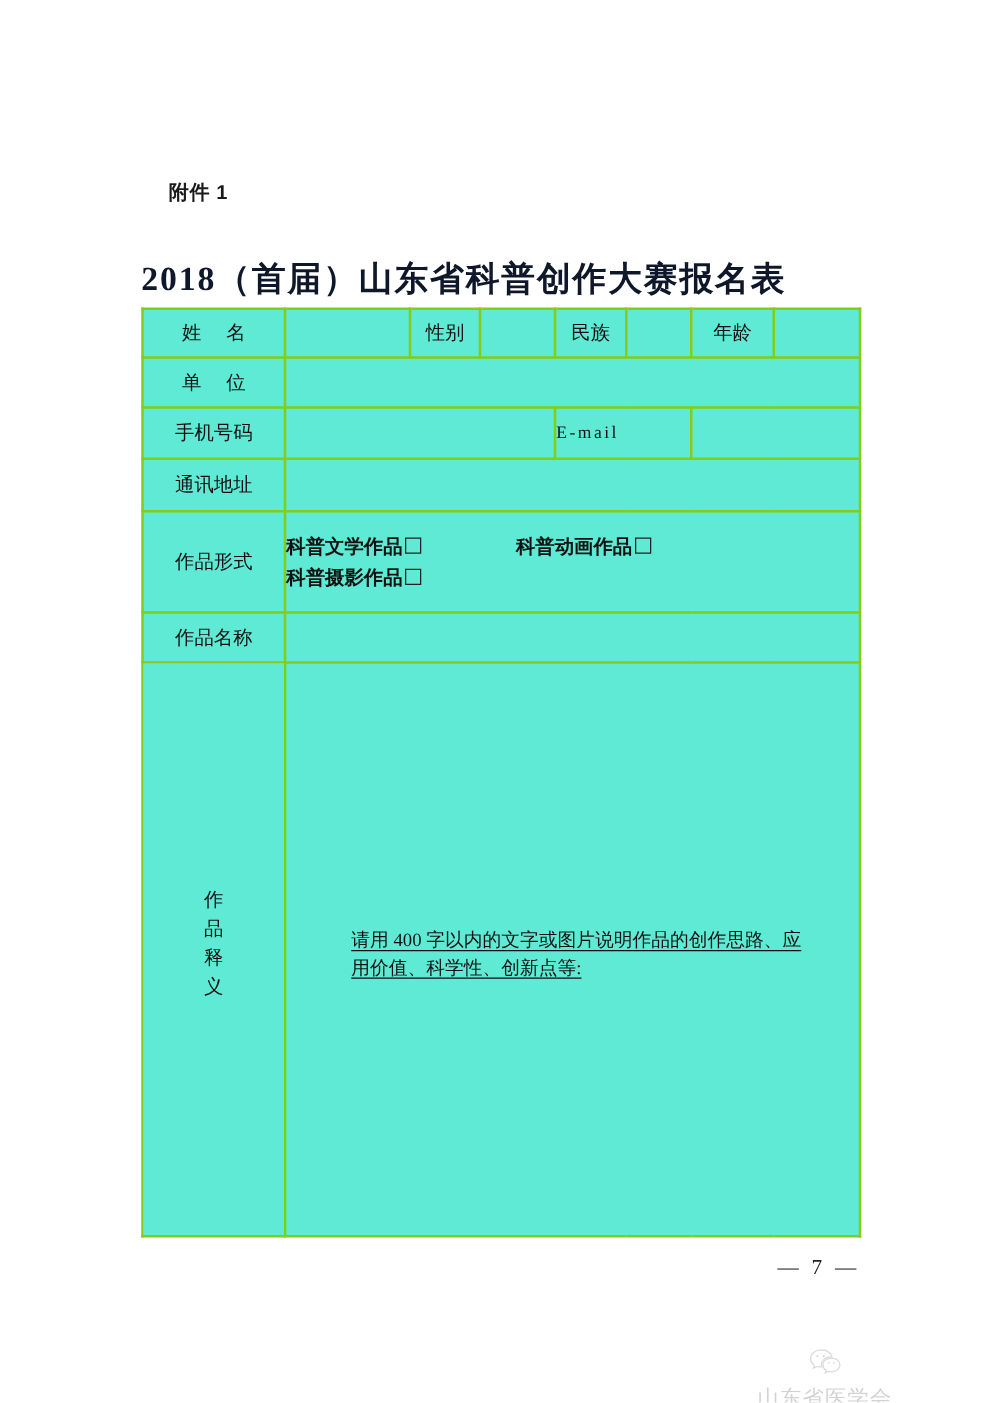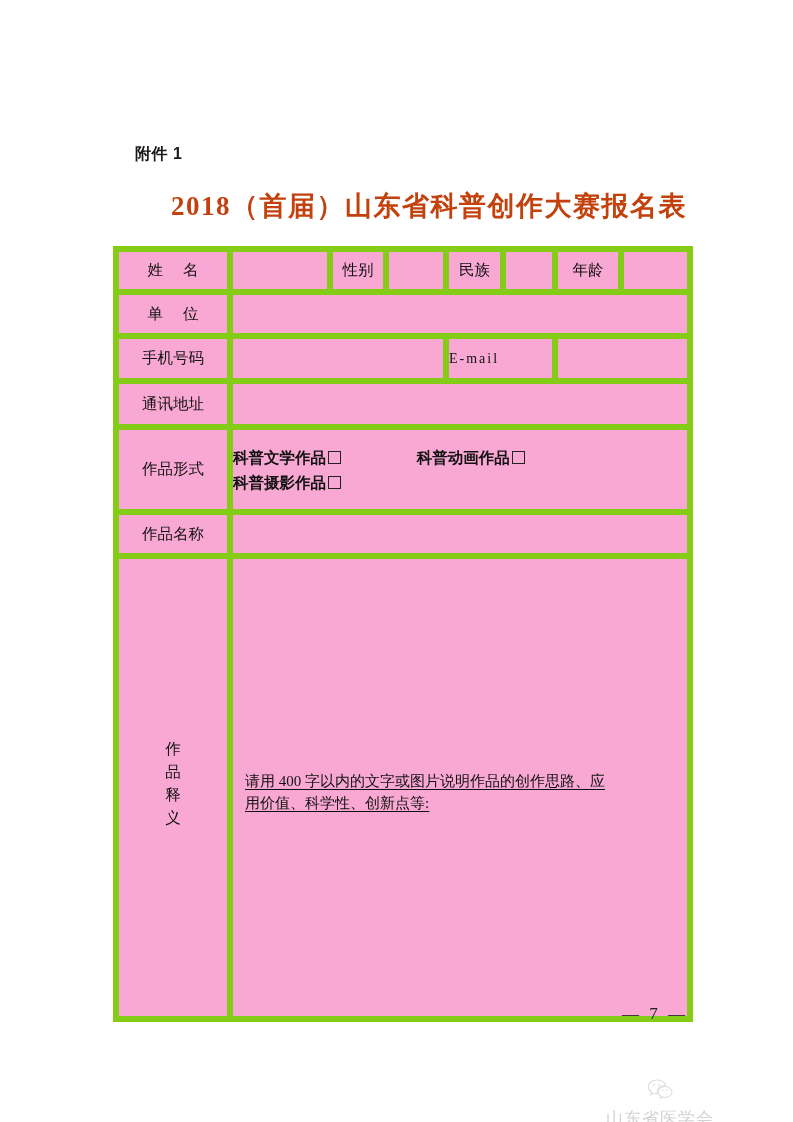--- a/index.html
+++ b/index.html
@@ -33,46 +33,46 @@
     letter-spacing: 0.5px;
     color: #1a1a1a;
     white-space: nowrap;
     margin-left: 40px;
   }
 
   
   .doc-title {
     position: absolute;
     left: 113px;
-    top: 188px;
+    top: 205px;
     width: 574px;
-    text-align: right;
+    text-align: left;
     font-family: "Liberation Serif", "DejaVu Serif", serif;
     font-weight: bold;
     font-size: 27px;
     letter-spacing: 1.5px;
-    color: #c2410c;
+    color: #0f172a;
     white-space: nowrap;
   }
 
   
   .form-table {
     position: absolute;
     left: 113px;
     top: 246px;
     width: 574px;
     border-collapse: collapse;
     table-layout: fixed;
     font-size: 15px;
   }
   .form-table td {
-    border: 6px solid #84cc16;
+    border: 2px solid #84cc16;
     padding: 0;
     vertical-align: middle;
-    background: #f9a8d4;
+    background: #5eead4;
   }
 
   .lbl {
     text-align: center;
     font-family: "Liberation Serif", "DejaVu Serif", serif;
     font-size: 15.5px;
     color: #111111;
     white-space: nowrap;
   }
   .lbl.spaced {
@@ -158,20 +158,21 @@
     font-size: 15px;
     line-height: 22px;
     color: #111111;
     text-align: justify;
   }
   .desc-text .u-line {
     display: block;
     text-decoration: underline;
     text-underline-offset: 3px;
     white-space: nowrap;
+    margin-left: 40px;
   }
 
   
   .page-number {
     position: absolute;
     left: 600px;
     top: 1004px;
     width: 110px;
     text-align: center;
     font-family: "Liberation Serif", "DejaVu Serif", serif;

